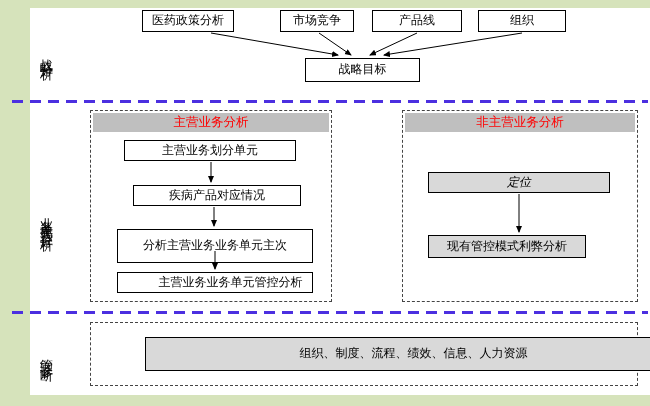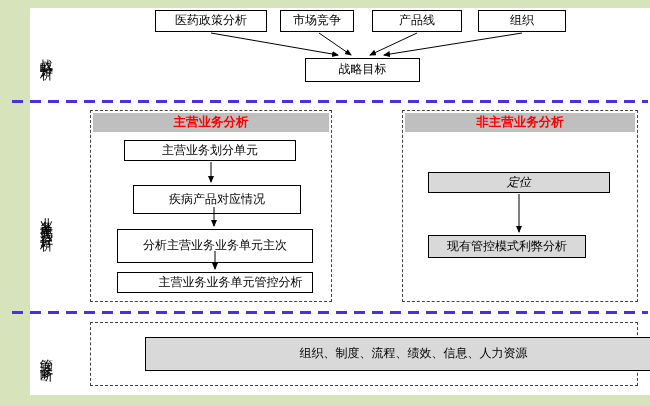--- a/index.html
+++ b/index.html
@@ -8,48 +8,48 @@
   #panel{position:absolute;left:30px;top:8px;width:620px;height:387px;background:var(--panel,#fff);}
   .vlabel{position:absolute;writing-mode:vertical-rl;text-orientation:upright;
           font-size:13px;color:#000;letter-spacing:3px;width:18px;
           display:flex;align-items:center;justify-content:center;text-align:center;}
   .node{position:absolute;background:#fff;border:1px solid var(--line,#000);
         display:flex;align-items:center;justify-content:center;
         font-size:12px;color:#000;box-sizing:border-box;text-align:center;line-height:1.1;}
   .node.gray{background:var(--box-gray,#d9d9d9);}
   .hdr{position:absolute;background:var(--header-gray,#bfbfbf);
        display:flex;align-items:center;justify-content:center;
-       font-size:12.5px;font-weight:bold;color:var(--accent-red,#f00);box-sizing:border-box;}
+       font-size:12.5px;font-weight:normal;color:var(--accent-red,#f00);box-sizing:border-box;}
   .container-dashed{position:absolute;border:1px dashed #444;box-sizing:border-box;background:transparent;}
   .divider{position:absolute;height:3px;left:12px;width:636px;
            background:repeating-linear-gradient(90deg,var(--divider,#4b2fe0) 0 11px,transparent 11px 18px);}
   svg.arrows{position:absolute;left:0;top:0;width:650px;height:406px;pointer-events:none;}
 </style>
 </head>
 <body>
 
 <div id="canvas">
   <div id="panel"></div>
 
   <div class="vlabel" style="left:37px;top:12px;height:84px;">战略分析</div>
   <div class="vlabel" style="left:37px;top:138px;height:162px;">业务单元管控分析</div>
   <div class="vlabel" style="left:37px;top:320px;height:70px;">管理诊断</div>
 
-  <div class="node" style="left:155px;top:10px;width:112px;height:22px;">医药政策分析</div>
+  <div class="node" style="left:142px;top:10px;width:92px;height:22px;">医药政策分析</div>
   <div class="node" style="left:280px;top:10px;width:74px;height:22px;text-align:right;">市场竞争</div>
   <div class="node" style="left:372px;top:10px;width:90px;height:22px;">产品线</div>
   <div class="node" style="left:478px;top:10px;width:88px;height:22px;">组织</div>
   <div class="node" style="left:305px;top:58px;width:115px;height:24px;">战略目标</div>
 
   <div class="divider" style="top:100px;"></div>
 
   <div class="container-dashed" style="left:90px;top:110px;width:242px;height:192px;"></div>
   <div class="hdr" style="left:93px;top:113px;width:236px;height:19px;">主营业务分析</div>
   <div class="node" style="left:124px;top:140px;width:172px;height:21px;">主营业务划分单元</div>
-  <div class="node" style="left:133px;top:185px;width:168px;height:29px;">疾病产品对应情况</div>
+  <div class="node" style="left:133px;top:185px;width:168px;height:21px;">疾病产品对应情况</div>
   <div class="node" style="left:117px;top:229px;width:196px;height:34px;">分析主营业务业务单元主次</div>
   <div class="node" style="left:117px;top:272px;width:196px;height:21px;padding-left:31px;">主营业务业务单元管控分析</div>
 
   <div class="container-dashed" style="left:402px;top:110px;width:236px;height:192px;"></div>
   <div class="hdr" style="left:405px;top:113px;width:230px;height:19px;">非主营业务分析</div>
   <div class="node gray" style="left:428px;top:172px;width:182px;height:21px;font-style:italic;">定位</div>
   <div class="node gray" style="left:428px;top:235px;width:158px;height:23px;">现有管控模式利弊分析</div>
 
   <div class="divider" style="top:311px;"></div>
 

